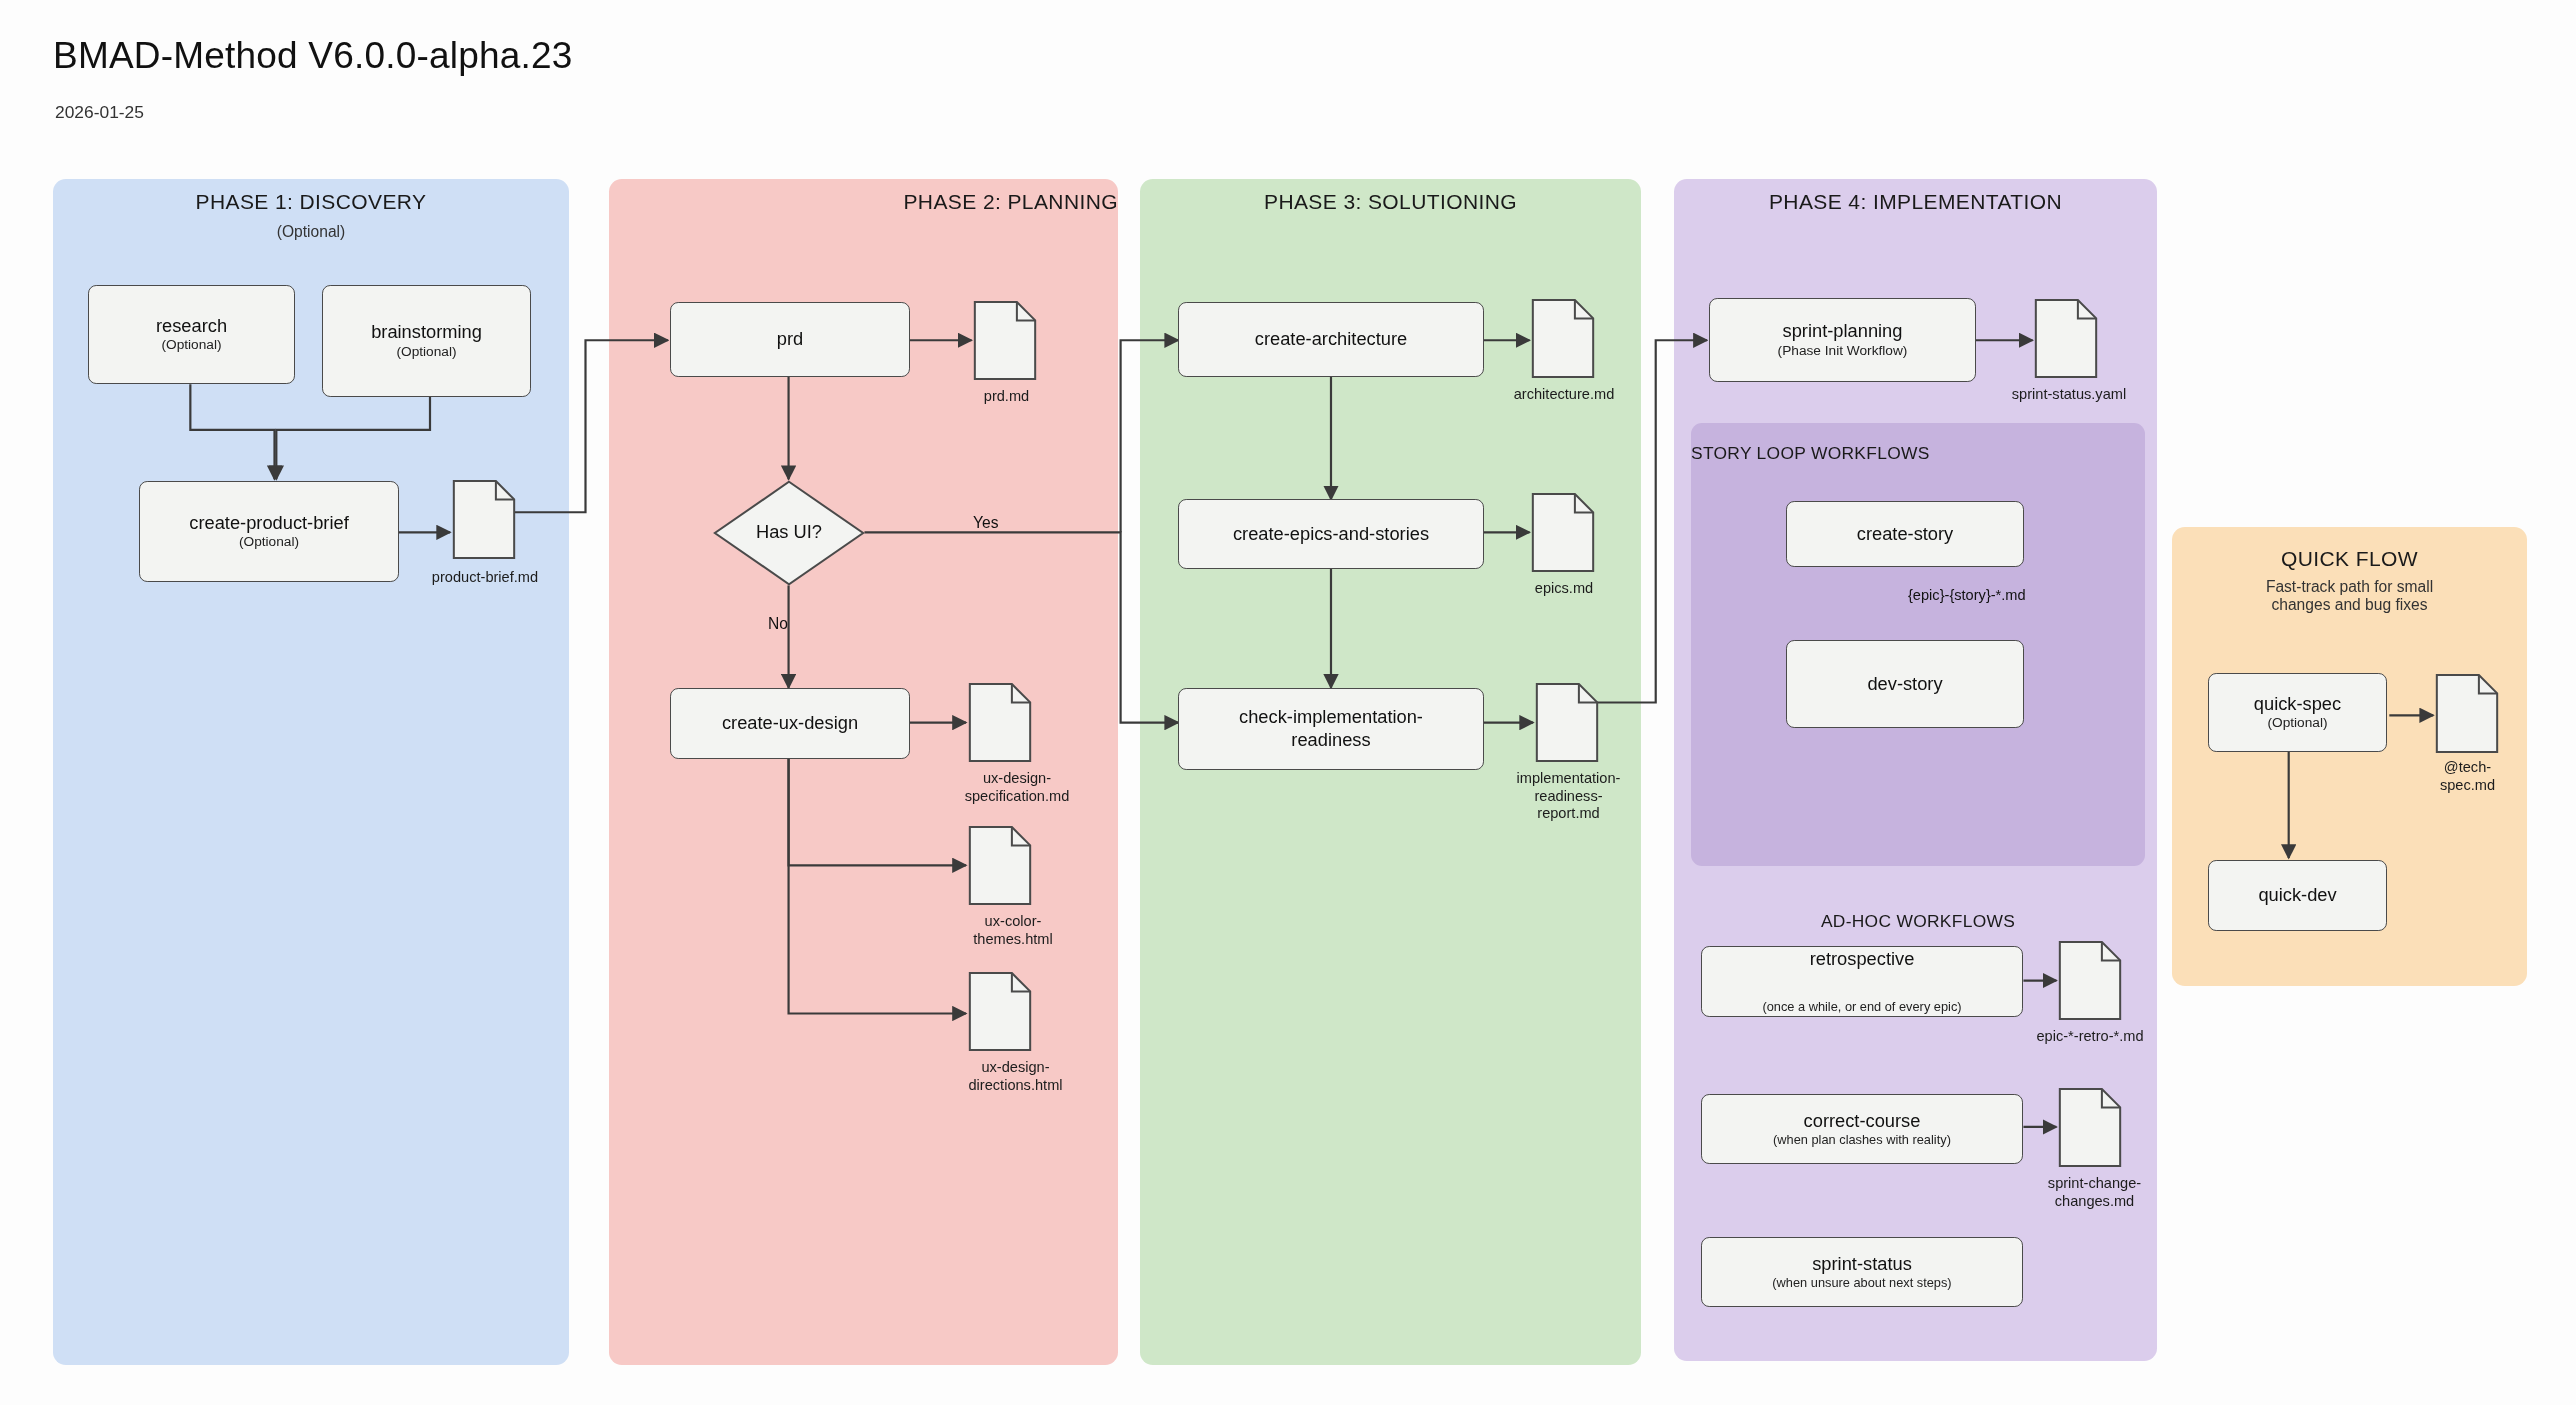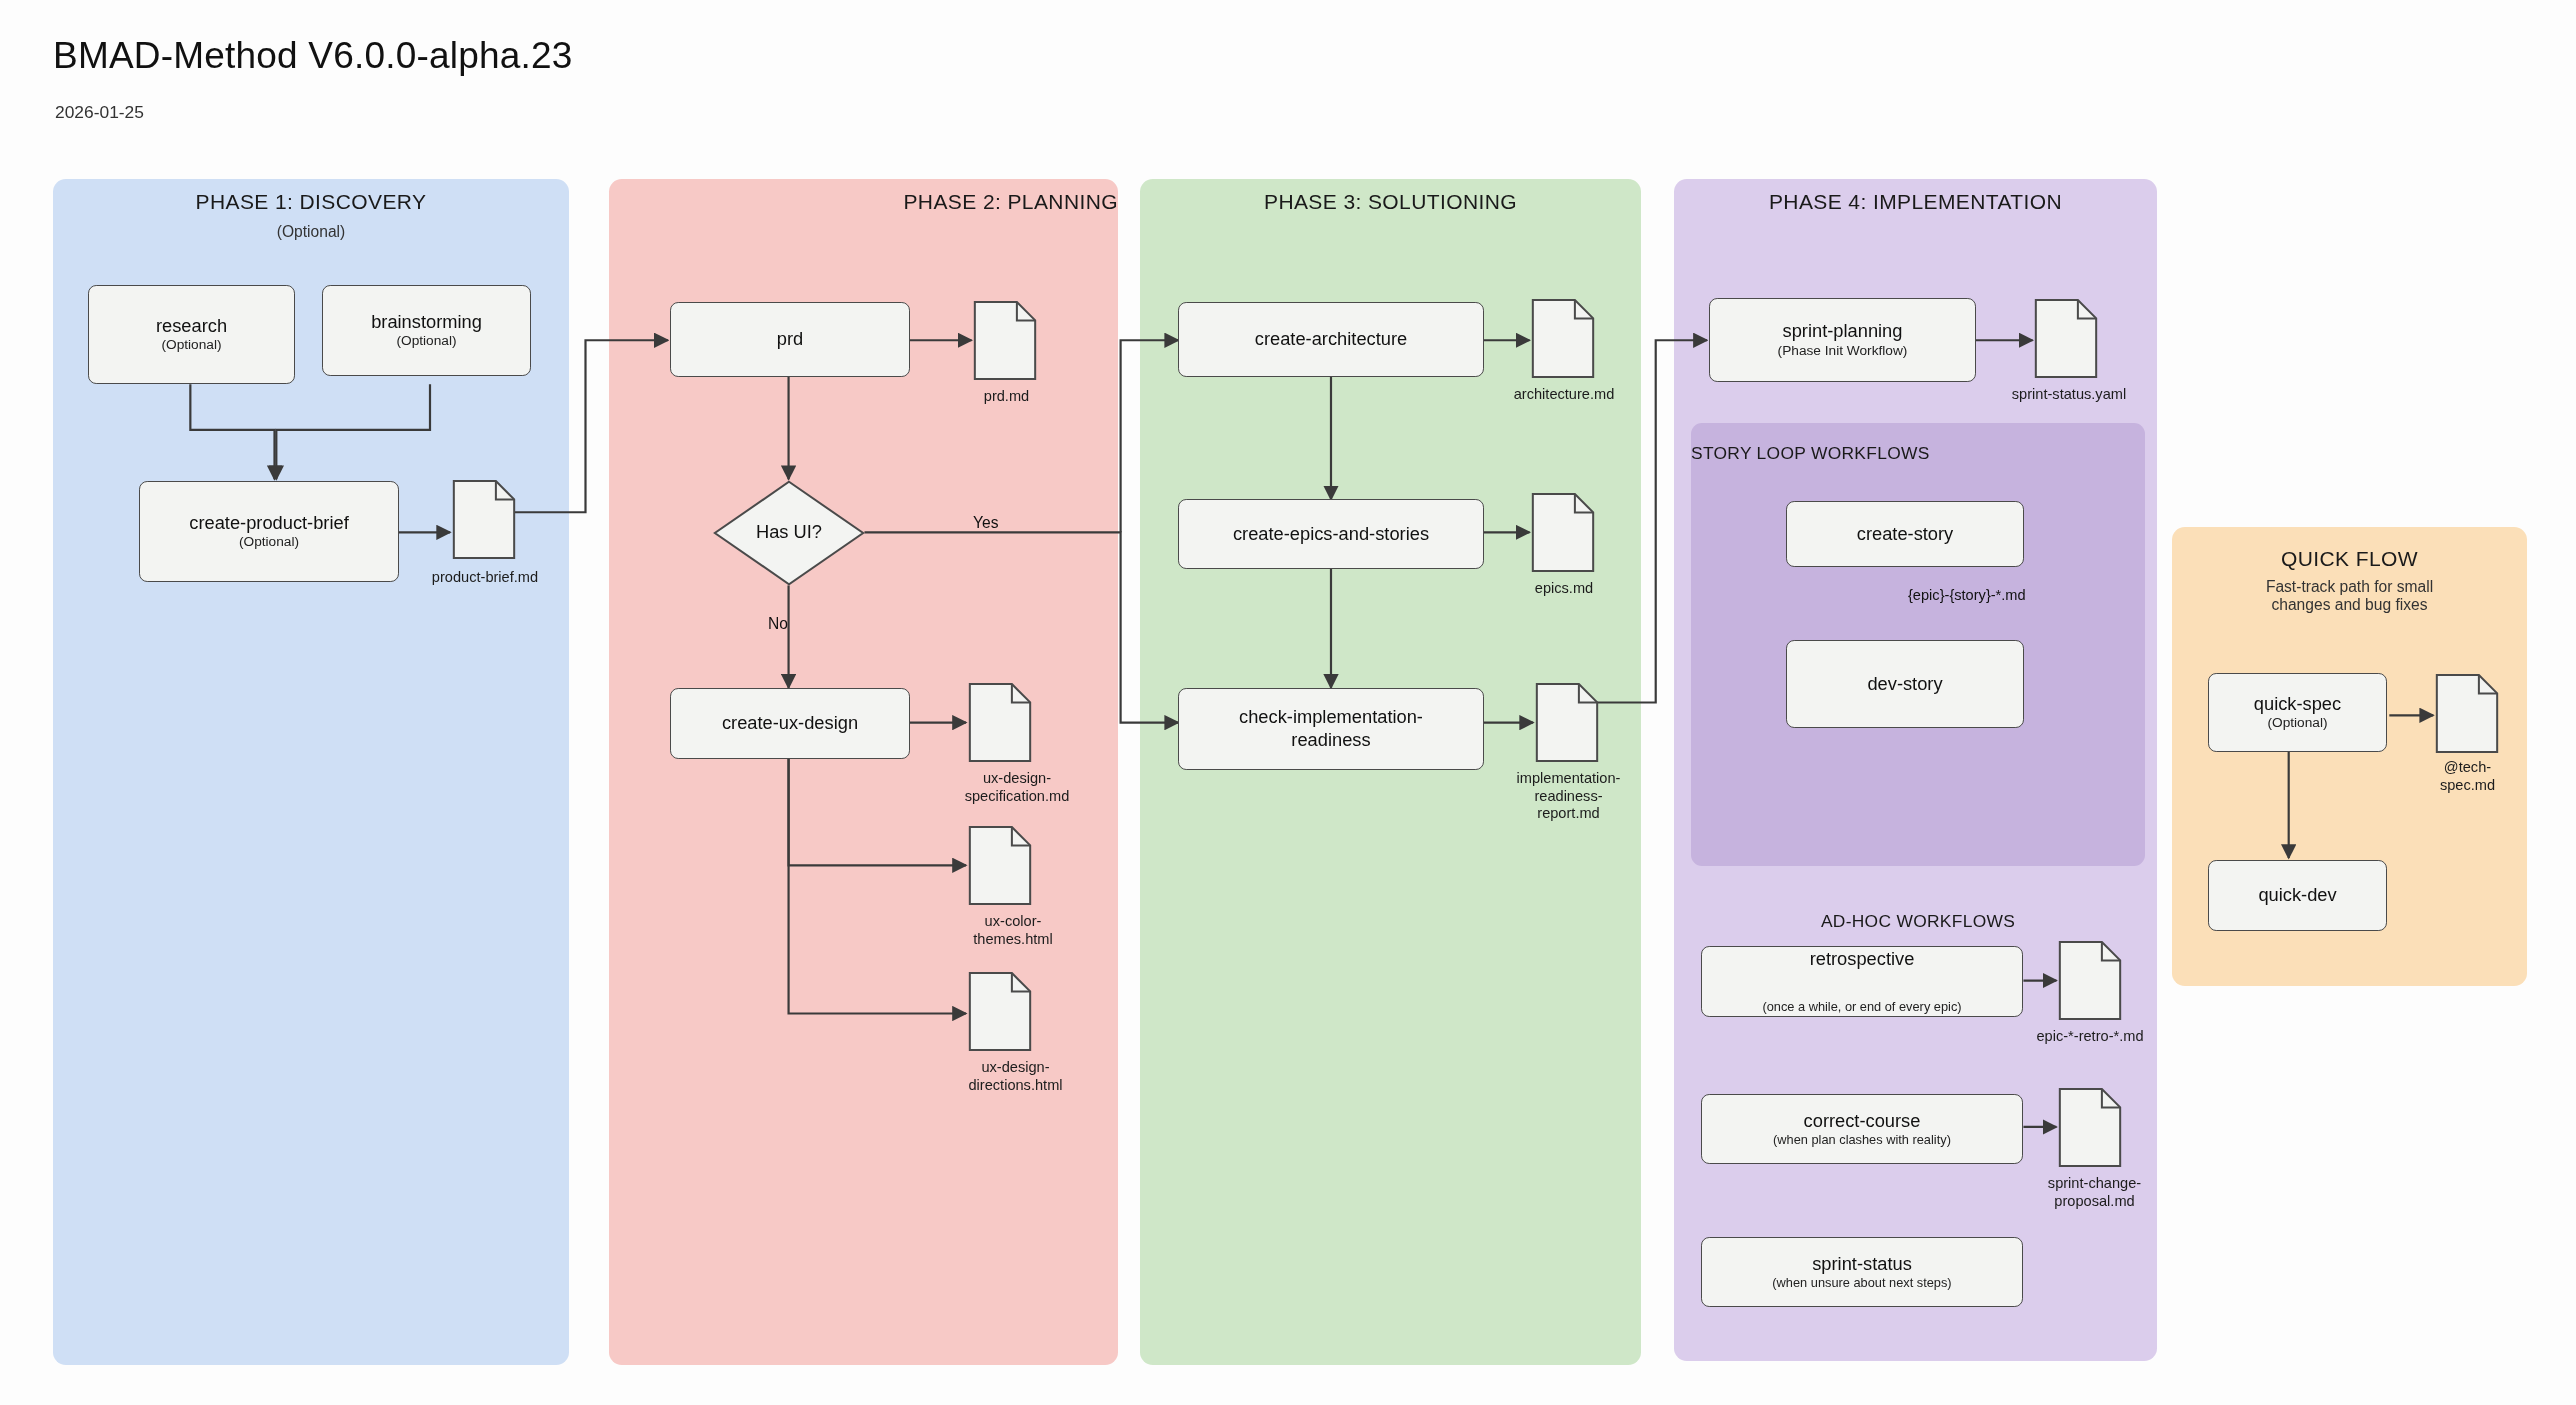--- a/index.html
+++ b/index.html
@@ -167,21 +167,21 @@
 
       <path d="M 2502 822 L 2502 938"></path>
     </g>
   </svg>
 
   <div class="node" style="left:88px; top:285px; width:207px; height:99px;">
     <span class="main">research</span>
     <span class="sub">(Optional)</span>
   </div>
 
-  <div class="node" style="left:322px; top:285px; width:209px; height:91px;">
+  <div class="node" style="left:322px; top:285px; width:209px; height:112px;">
     <span class="main">brainstorming</span>
     <span class="sub">(Optional)</span>
   </div>
 
   <div class="node" style="left:139px; top:481px; width:260px; height:101px;">
     <span class="main">create-product-brief</span>
     <span class="sub">(Optional)</span>
   </div>
 
   <div class="doc" style="left:452px; top:479px;">
@@ -321,21 +321,21 @@
     <span class="main">correct-course</span>
     <span class="sub" style="font-size:12.8px;">(when plan clashes with reality)</span>
   </div>
   <div class="doc" style="left:2058px; top:1087px;">
     <svg width="64" height="81" viewBox="0 0 70 88">
       <path d="M2 2 H48 L68 22 V86 H2 Z" fill="#f3f4f2" stroke="#4a4a4a" stroke-width="2.2"></path>
       <path d="M48 2 V22 H68" fill="none" stroke="#4a4a4a" stroke-width="2.2"></path>
     </svg>
   </div>
   <div class="doc-label" style="left:1992px; top:1175px; width:205px; white-space:pre-line;">sprint-change-
-proposal.md</div>
+changes.md</div>
 
   <div class="node" style="left:1701px; top:1237px; width:322px; height:70px;">
     <span class="main">sprint-status</span>
     <span class="sub" style="font-size:12.8px;">(when unsure about next steps)</span>
   </div>
 
   <div class="node" style="left:2208px; top:673px; width:179px; height:79px;">
     <span class="main">quick-spec</span>
     <span class="sub">(Optional)</span>
   </div>

